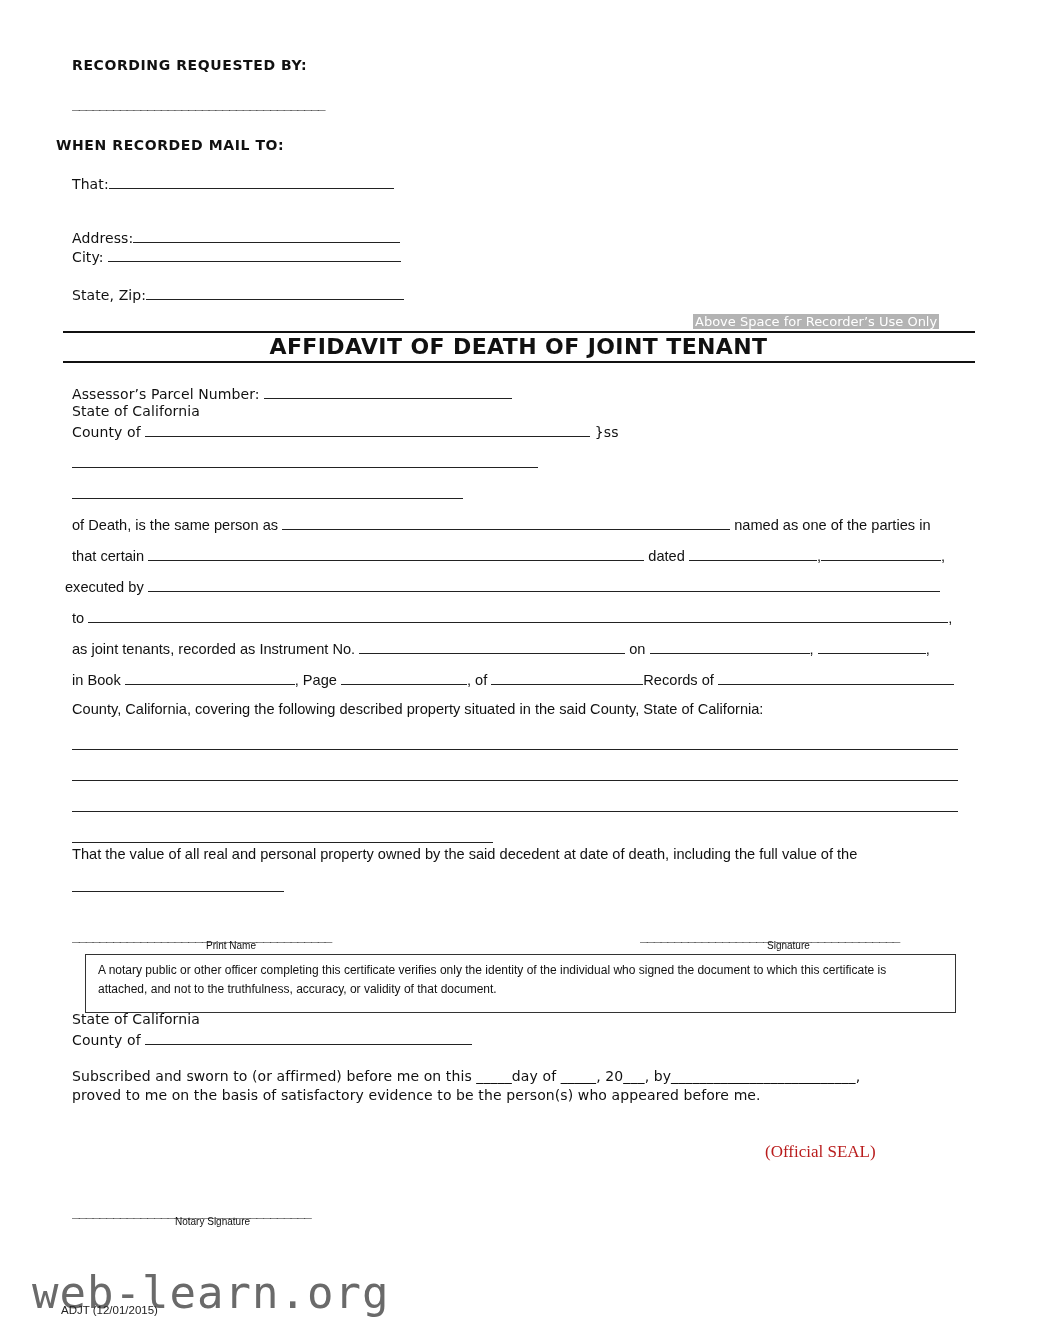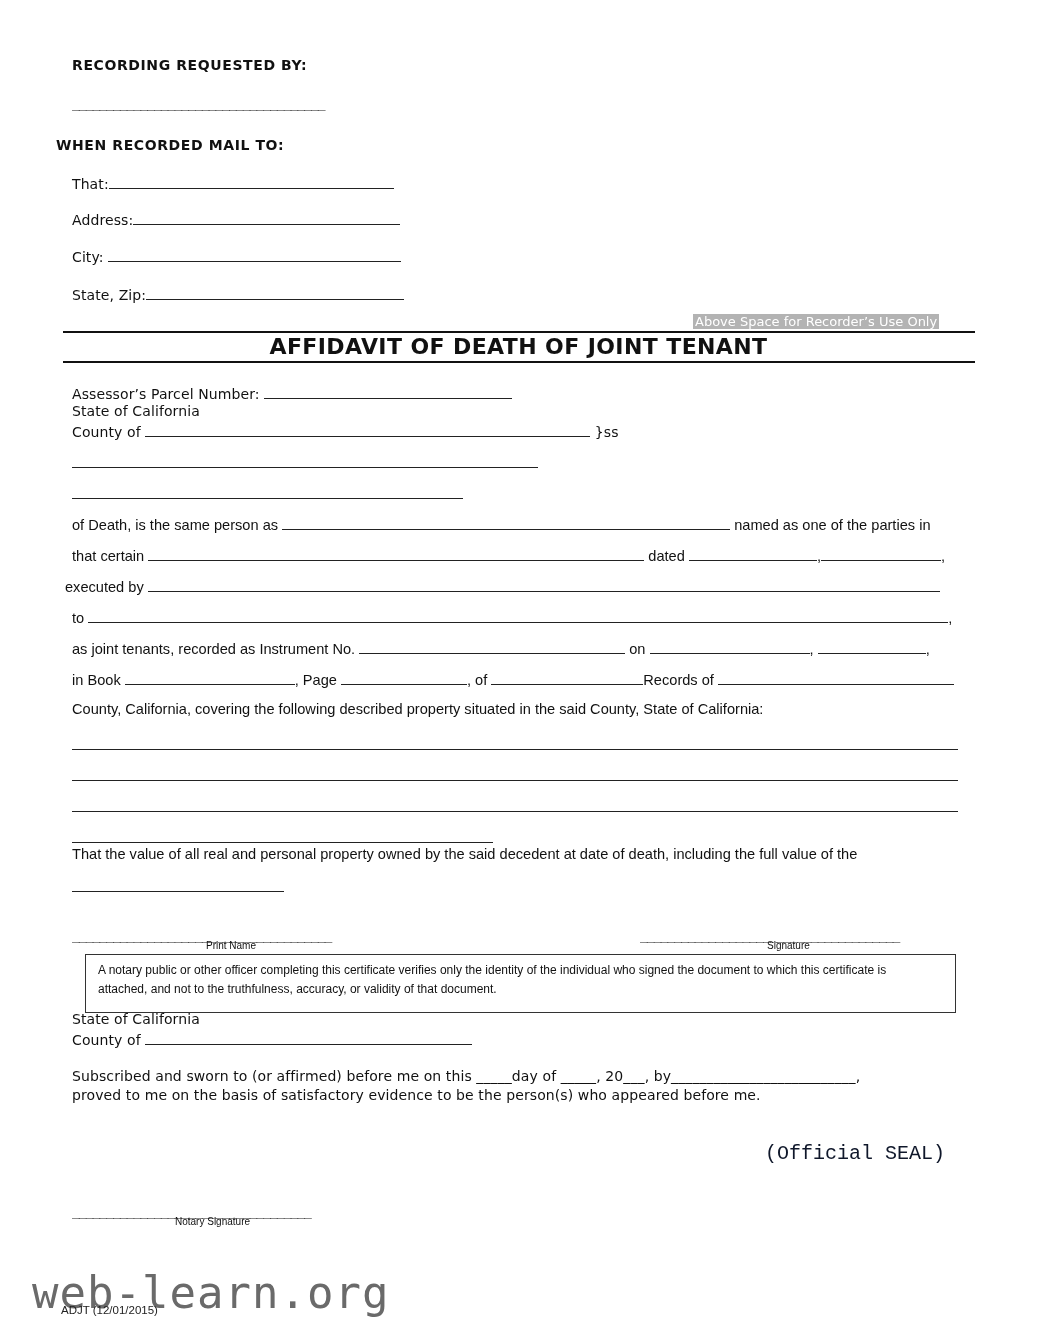--- a/index.html
+++ b/index.html
@@ -8,36 +8,36 @@
   .abs { position: absolute; white-space: nowrap; }
   .hdr { font-family: "DejaVu Sans", sans-serif; font-weight: bold; font-size: 14px; letter-spacing: 0.6px; }
   .fld { font-family: "DejaVu Sans", sans-serif; font-size: 14px; letter-spacing: 0.1px; }
   .body-line { font-family: "Liberation Sans", sans-serif; font-size: 14.6px; }
   .blank { display: inline-block; border-bottom: 1px solid #222; height: 14px; vertical-align: baseline; }
   .rule { position: absolute; height: 2px; background: #111; }
   .recorder-note { background: #b3b3b3; color: #ffffff; font-family: "DejaVu Sans", sans-serif; font-size: 13px; padding: 0 2px; }
   .title { font-family: "DejaVu Sans", sans-serif; font-weight: bold; font-size: 22px; letter-spacing: 0.4px; }
   .tiny { font-family: "Liberation Sans", sans-serif; font-size: 10px; }
   .notary-box { position: absolute; border: 1.5px solid #333; box-sizing: border-box; padding: 6px 12px; font-family: "Liberation Sans", sans-serif; font-size: 12px; line-height: 19px; }
-  .seal { color: #0f172a; font-family: Liberation Mono, monospace; font-size: 20px; }
+  .seal { color: #b91c1c; font-family: Liberation Serif, serif; font-size: 17px; }
   .watermark { font-family: "DejaVu Sans Mono", monospace; font-size: 44px; color: #6a6a6a; letter-spacing: 1px; }
   .dash { font-family: "DejaVu Sans Mono", monospace; font-size: 13px; letter-spacing: -1px; }
 </style>
 </head>
 <body>
 
 <div class="abs hdr" style="left:72px; top:57px;">RECORDING REQUESTED BY:</div>
 <div class="abs dash" style="left:72px; top:96px;">_____________________________________</div>
 
 <div class="abs hdr" style="left:56px; top:137px;">WHEN RECORDED MAIL TO:</div>
 
 <div class="abs fld" style="left:72px; top:174px;">
   <span>That:</span><span class="blank" style="width:285px;"></span>
 </div>
-<div class="abs fld" style="left:72px; top:210px;text-align:center;">
+<div class="abs fld" style="left:72px; top:228px;text-align:center;">
   <span>Address:</span><span class="blank" style="width:267px;"></span>
 </div>
 <div class="abs fld" style="left:72px; top:247px;">
   <span>City: </span><span class="blank" style="width:293px;"></span>
 </div>
 <div class="abs fld" style="left:72px; top:285px;">
   <span>State, Zip:</span><span class="blank" style="width:258px;"></span>
 </div>
 
 <div class="abs recorder-note" style="left:693px; top:314px;">Above Space for Recorder’s Use Only</div>

